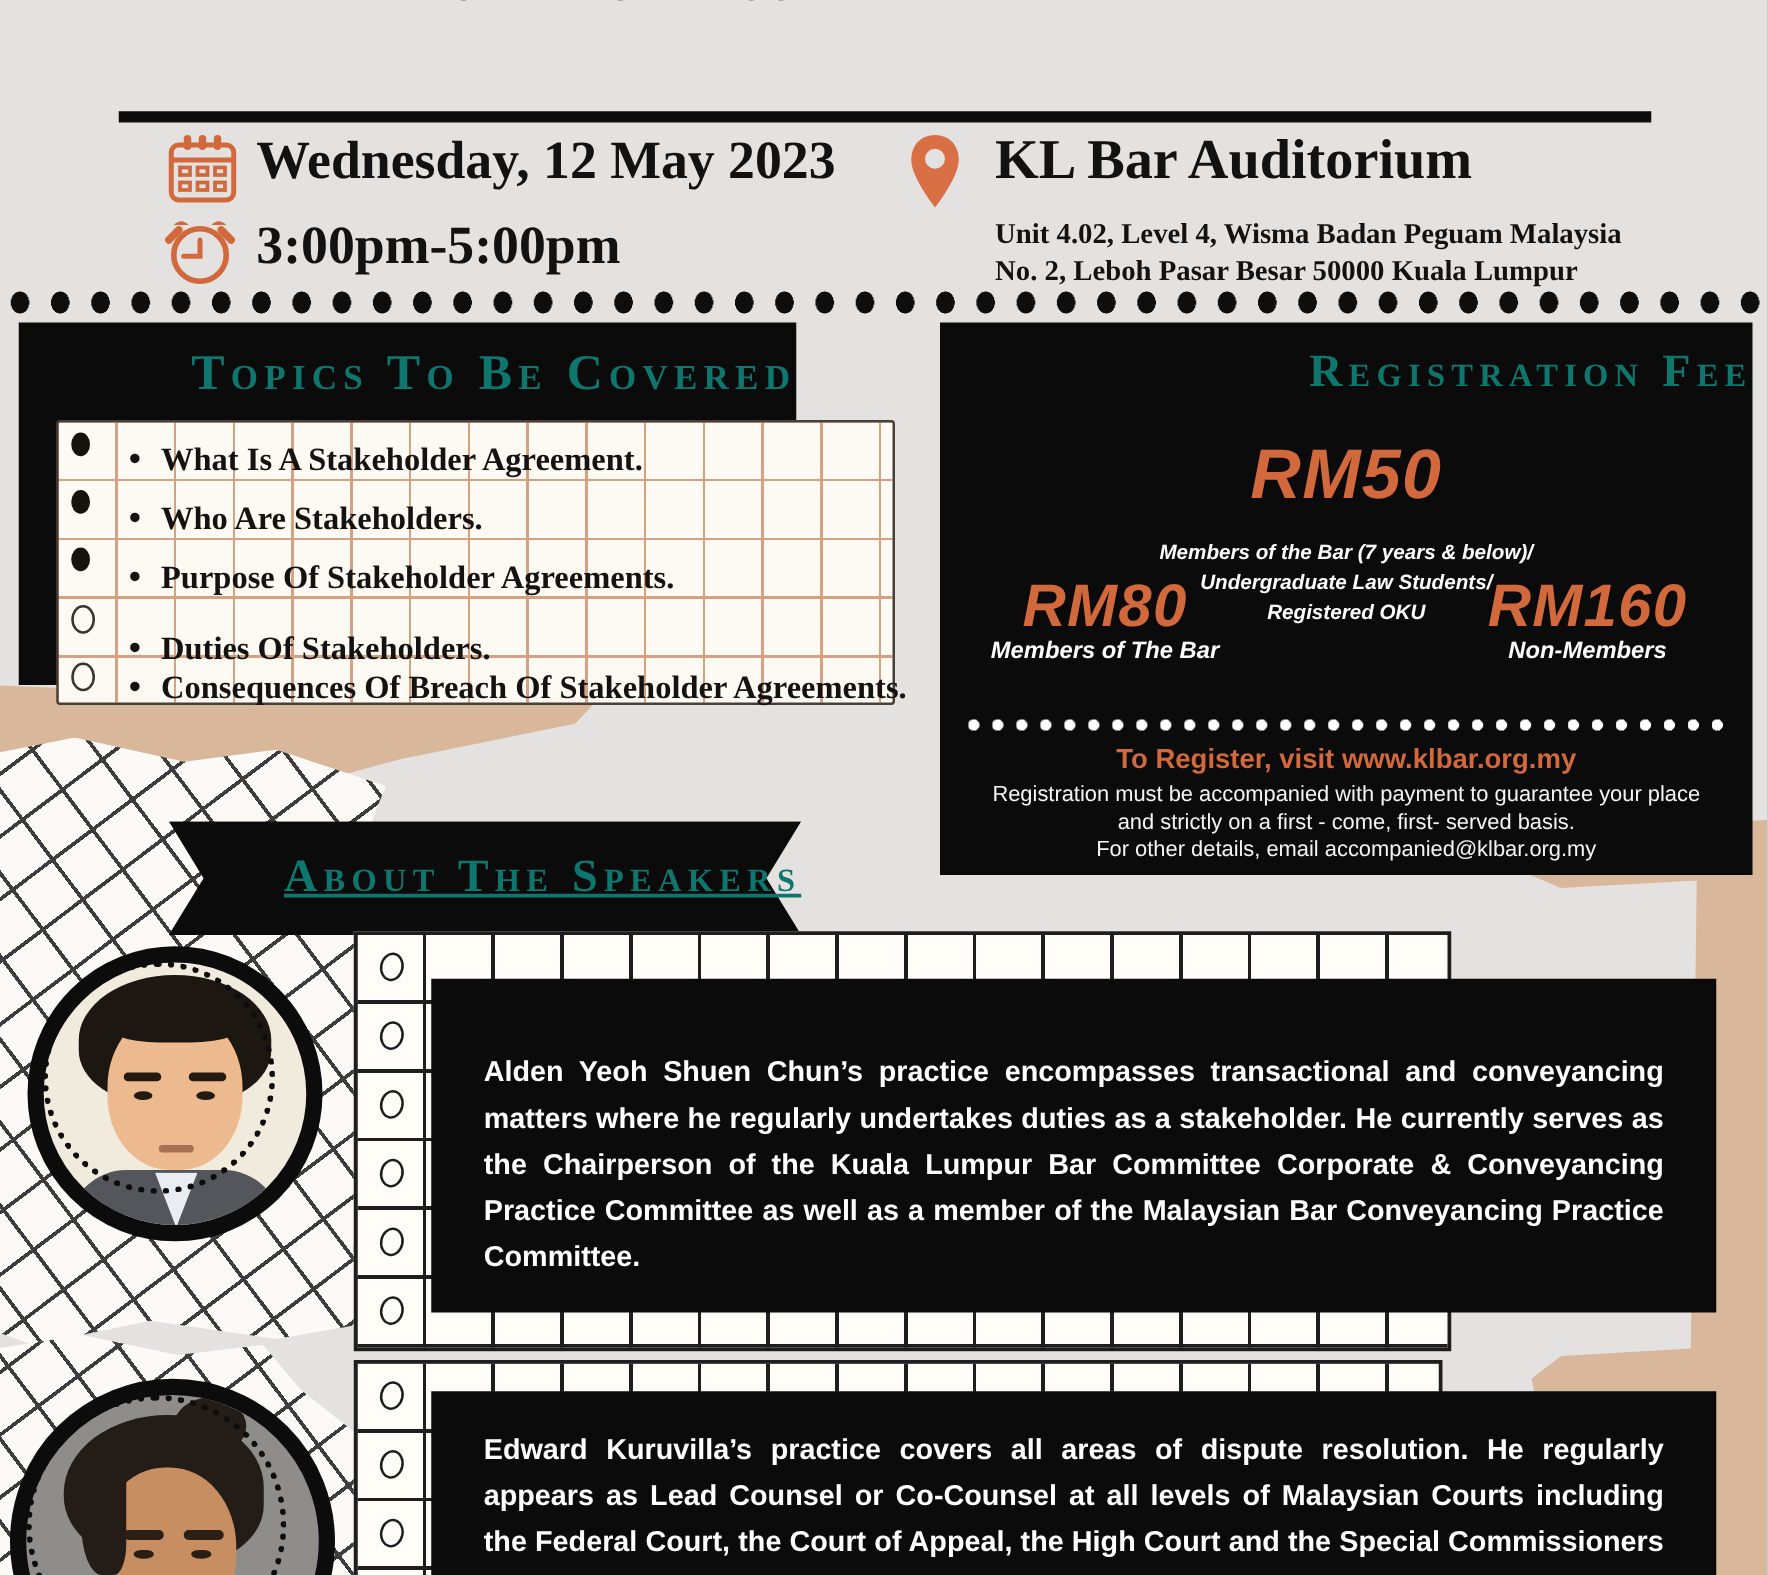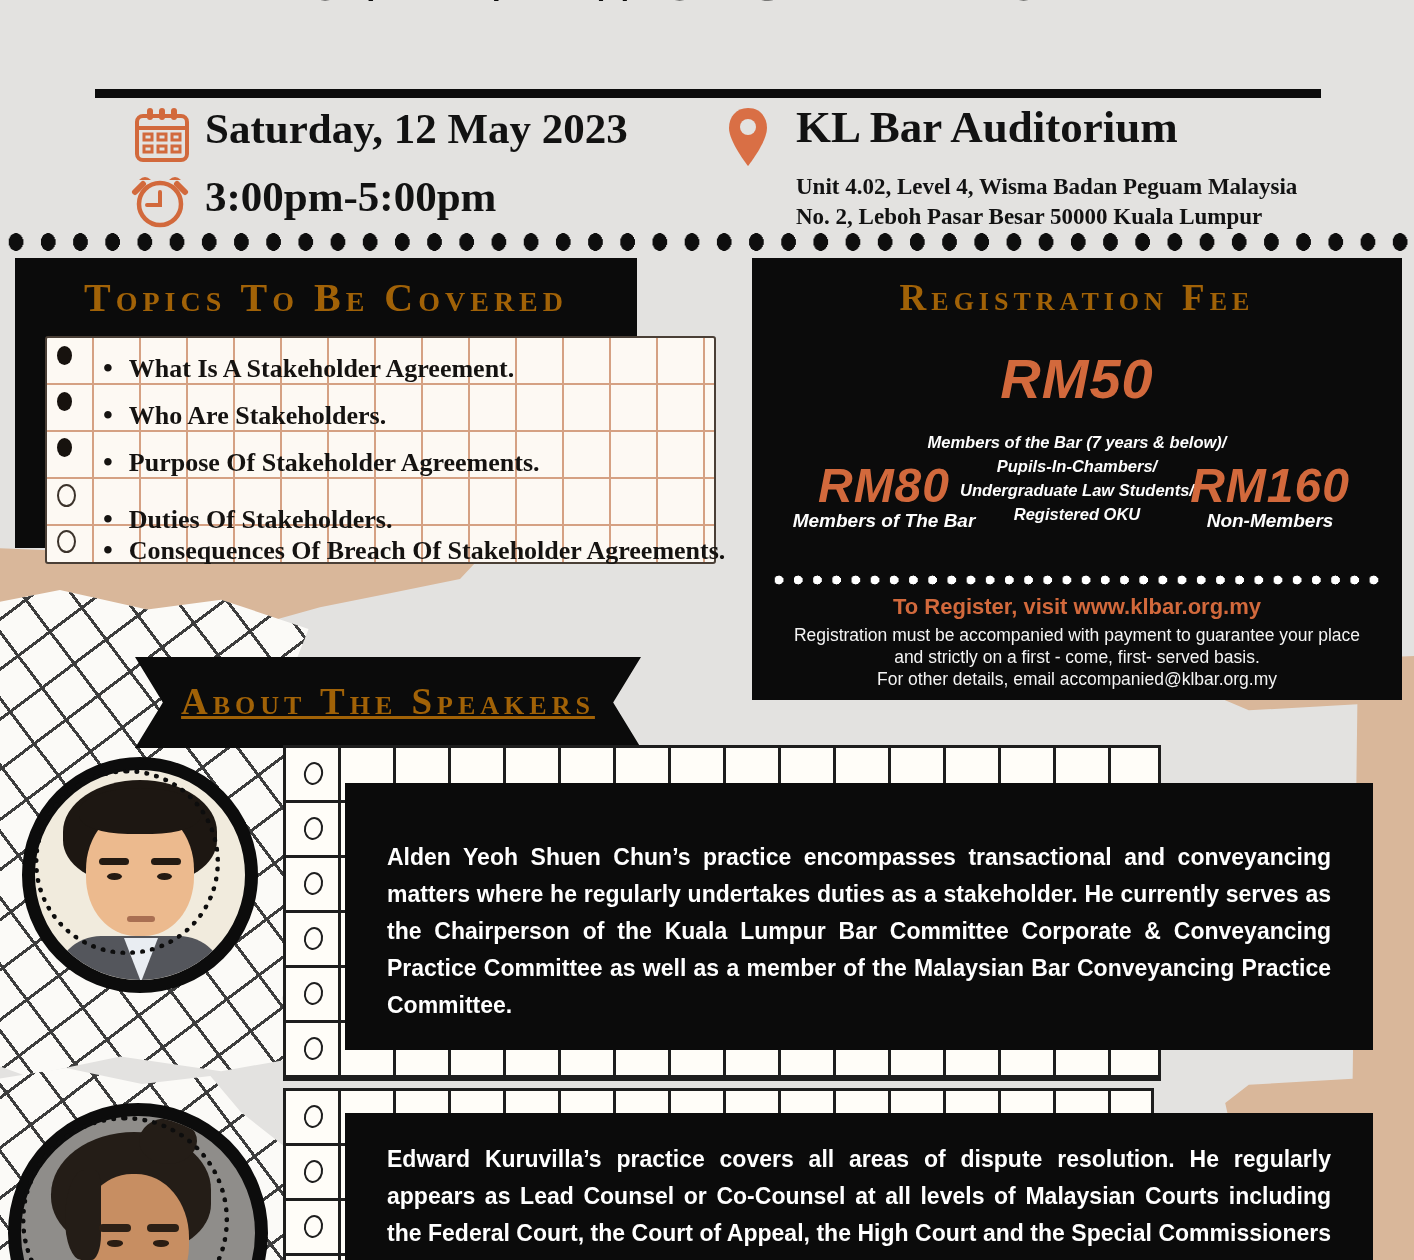--- a/index.html
+++ b/index.html
@@ -36,22 +36,22 @@
 
   .icon svg{display:block;}
 
   
   .dots-black{left:0;top:232px;width:1414px;height:20px;
     background-image:radial-gradient(ellipse 7.5px 9px at 16px 10px,#0e0e0e 96%,rgba(0,0,0,0) 100%);
     background-size:32.2px 20px;background-repeat:repeat-x;}
 
   
   .panel{background:#0b0b0b;}
-  .deco-title{font-family:"Liberation Serif",serif;font-weight:700;color:#a16207;
-    font-variant:small-caps;letter-spacing:5px;text-align:center;}
+  .deco-title{font-family:"Liberation Serif",serif;font-weight:700;color:#0f766e;
+    font-variant:small-caps;letter-spacing:5px;text-align:right;}
 
   .topics-box{left:15px;top:258px;width:622px;height:290px;}
   .topics-title{left:15px;top:274px;width:622px;font-size:40px;}
 
   .note{left:45px;top:336px;width:667px;height:224px;background:#fdf9f3;
     border:2px solid #4a3f36;border-radius:3px;
     background-image:
       repeating-linear-gradient(to right,rgba(0,0,0,0) 0 45px,#d5a183 45px 47px),
       repeating-linear-gradient(to bottom,rgba(0,0,0,0) 0 45px,#d5a183 45px 47px);}
   .note-hole{position:absolute;left:10px;width:15px;height:19px;border-radius:50%;}
@@ -160,21 +160,21 @@
       <g fill="none" stroke="#d2693c" stroke-width="3">
         <rect x="13" y="30" width="8" height="6"></rect>
           <rect x="27" y="30" width="8" height="6"></rect>
           <rect x="41" y="30" width="8" height="6"></rect>
         <rect x="13" y="42" width="8" height="6"></rect>
           <rect x="27" y="42" width="8" height="6"></rect>
           <rect x="41" y="42" width="8" height="6"></rect>
       </g>
     </svg>
   </div>
-  <div class="abs meta-text date-text">Saturday, 12 May 2023</div>
+  <div class="abs meta-text date-text">Wednesday, 12 May 2023</div>
 
   <div class="abs icon" style="left:131px;top:172px;">
     <svg width="58" height="58" viewBox="0 0 58 58">
       <circle cx="29" cy="32" r="21" fill="none" stroke="#d2693c" stroke-width="4.5"></circle>
       <path d="M12 12 L4 20" stroke="#d2693c" stroke-width="6" stroke-linecap="round"></path>
       <path d="M46 12 L54 20" stroke="#d2693c" stroke-width="6" stroke-linecap="round"></path>
       <path d="M8 8 Q14 2 20 8" fill="#d2693c"></path>
       <path d="M38 8 Q44 2 50 8" fill="#d2693c"></path>
       <polyline points="29,20 29,33 16,33" fill="none" stroke="#d2693c" stroke-width="4" stroke-linecap="round"></polyline>
     </svg>
@@ -207,21 +207,20 @@
     <div class="topic-item" style="top:108px;">Purpose Of Stakeholder Agreements.</div>
     <div class="topic-item" style="top:140px;margin-top:25px;">Duties Of Stakeholders.</div>
     <div class="topic-item" style="top:196px;">Consequences Of Breach Of Stakeholder Agreements.</div>
   </div>
 
   <div class="abs panel reg-box">
     <div class="deco-title reg-title">Registration Fee</div>
     <div class="price price-main">RM50</div>
     <div class="tier-desc">
       <div>Members of the Bar (7 years &amp; below)/</div>
-      <div>Pupils-In-Chambers/</div>
       <div>Undergraduate Law Students/</div>
       <div>Registered OKU</div>
     </div>
     <div class="price price-side price-80">RM80</div>
     <div class="price price-side price-160">RM160</div>
     <div class="tier-label label-80">Members of The Bar</div>
     <div class="tier-label label-160">Non-Members</div>
     <div class="dots-white"></div>
     <div class="reg-cta">To Register, visit www.klbar.org.my</div>
     <div class="reg-note">

